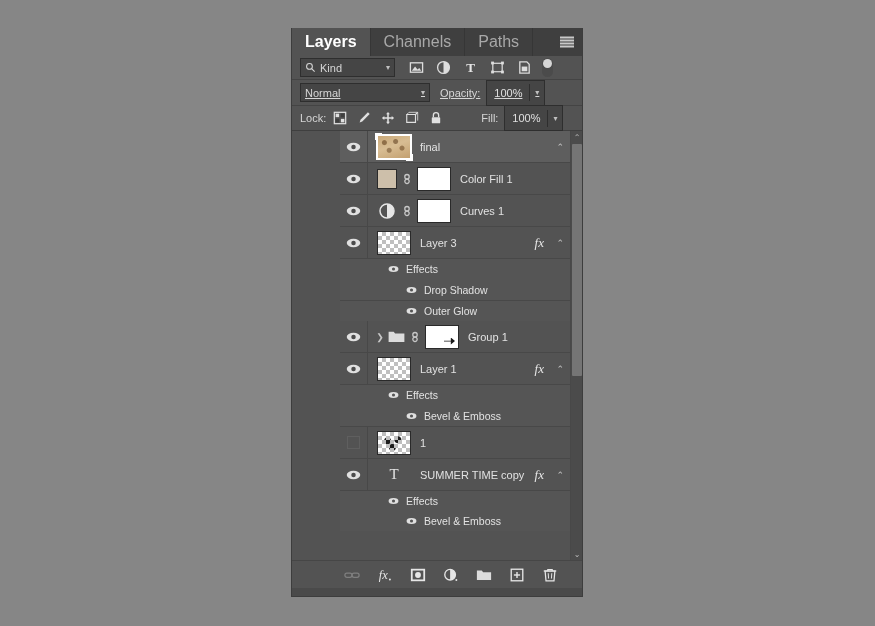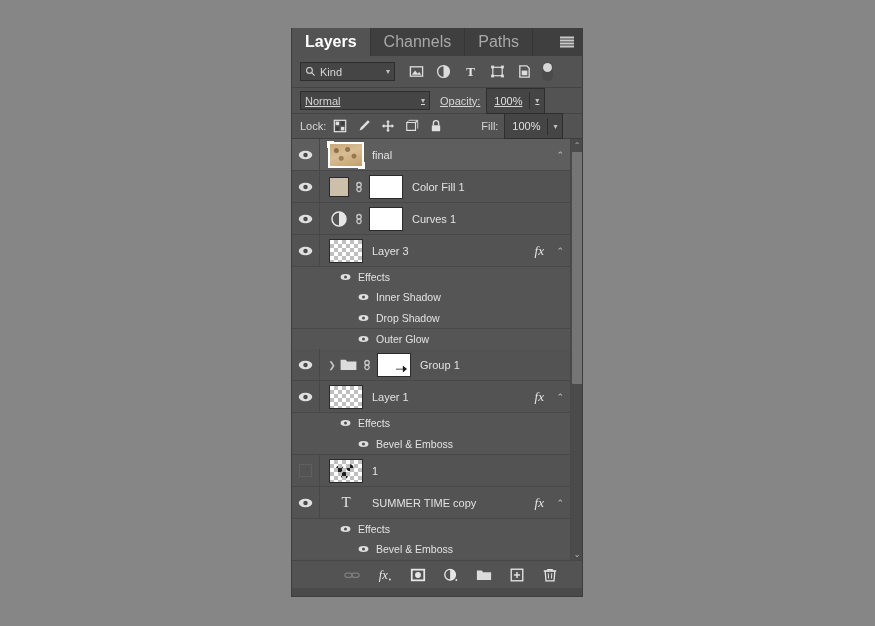--- a/index.html
+++ b/index.html
@@ -35,21 +35,21 @@
   .tab.active { background: #535353; color: #ffffff; font-weight: bold; }
   .hamburger {
     position: absolute; right: 8px; top: 50%; transform: translateY(-50%);
     width: 14px; height: 11px; display: flex; flex-direction: column;
     justify-content: space-between; cursor: pointer;
   }
   .hamburger i { display: block; height: 1.6px; background: #c9c9c9; }
 
   
   .filterrow {
-    height: 32px; display: flex; align-items: center;
+    height: 24px; display: flex; align-items: center;
     padding: 0 8px; gap: 0; flex: none;
     border-bottom: 1px solid #444;
   }
   .kindsel {
     width: 95px; height: 19px; background: #454545;
     border: 1px solid #2e2e2e; display: flex; align-items: center;
     padding: 0 4px; gap: 4px; position: relative; cursor: pointer;
   }
   .kindsel .lbl { font-size: 11px; color: #d6d6d6; }
   .caret { margin-left: auto; font-size: 8px; color: #c0c0c0; line-height: 1; }
@@ -93,21 +93,21 @@
     height: 25px; display: flex; align-items: center;
     padding: 0 8px; flex: none; border-bottom: 1px solid #3f3f3f;
   }
   .lockicons { display: flex; align-items: center; gap: 10px; margin-left: 7px; }
   .lockicon { width: 14px; height: 14px; cursor: pointer; display: block; }
 
   
   .listwrap {
     flex: 1 1 auto; position: relative; overflow: hidden; background: #535353;
   }
-  .list { position: absolute; inset: 0 12px 0 0; }
+  .list { position: absolute; inset: 0 12px 0 0; margin-left: 48px; }
   .row {
     height: 32px; display: flex; align-items: center;
     border-bottom: 1px solid #484848; position: relative;
     background: #535353; cursor: default;
   }
   .row.selected { background: #5e5e5e; }
   .eyecell {
     width: 28px; height: 100%; display: flex; align-items: center;
     justify-content: center; border-right: 1px solid #484848;
     flex: none; cursor: pointer;
@@ -394,29 +394,20 @@
       </div>
       <div class="effrow">
         <div class="ind1" style="display:flex;align-items:center">
           <svg class="effeye" viewBox="0 0 16 10">
             <ellipse cx="8" cy="5" rx="7.2" ry="4.4" fill="#e0e0e0"></ellipse>
             <circle cx="8" cy="5" r="2.3" fill="#555"></circle>
           </svg>
           <span class="efflabel">Effects</span>
         </div>
       </div>
-      <div class="effrow">
-        <div class="ind2" style="display:flex;align-items:center">
-          <svg class="effeye" viewBox="0 0 16 10">
-            <ellipse cx="8" cy="5" rx="7.2" ry="4.4" fill="#e0e0e0"></ellipse>
-            <circle cx="8" cy="5" r="2.3" fill="#555"></circle>
-          </svg>
-          <span class="efflabel">Inner Shadow</span>
-        </div>
-      </div>
       <div class="effrow" style="height:22px;border-bottom:1px solid #484848">
         <div class="ind2" style="display:flex;align-items:center">
           <svg class="effeye" viewBox="0 0 16 10">
             <ellipse cx="8" cy="5" rx="7.2" ry="4.4" fill="#e0e0e0"></ellipse>
             <circle cx="8" cy="5" r="2.3" fill="#555"></circle>
           </svg>
           <span class="efflabel">Drop Shadow</span>
         </div>
       </div>
       <div class="effrow">

